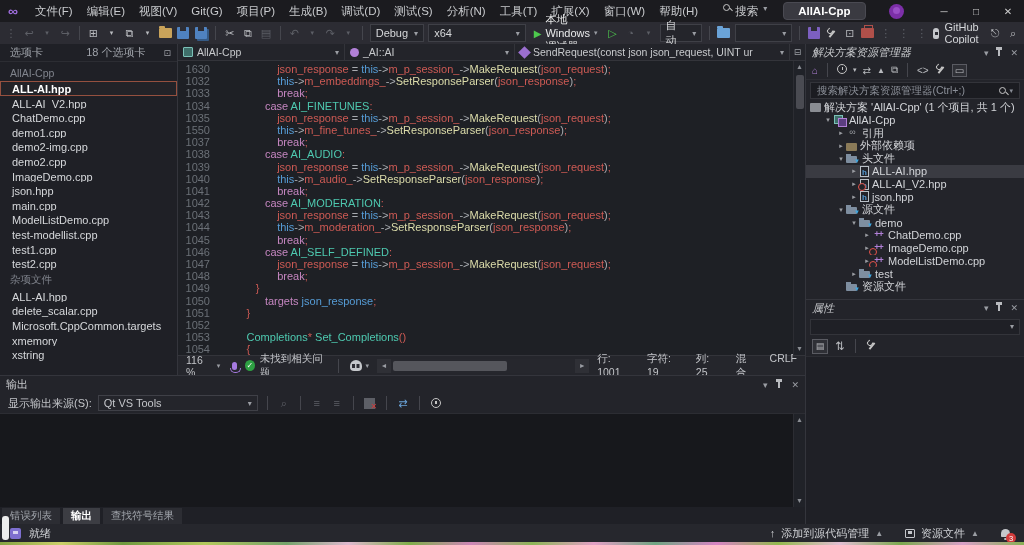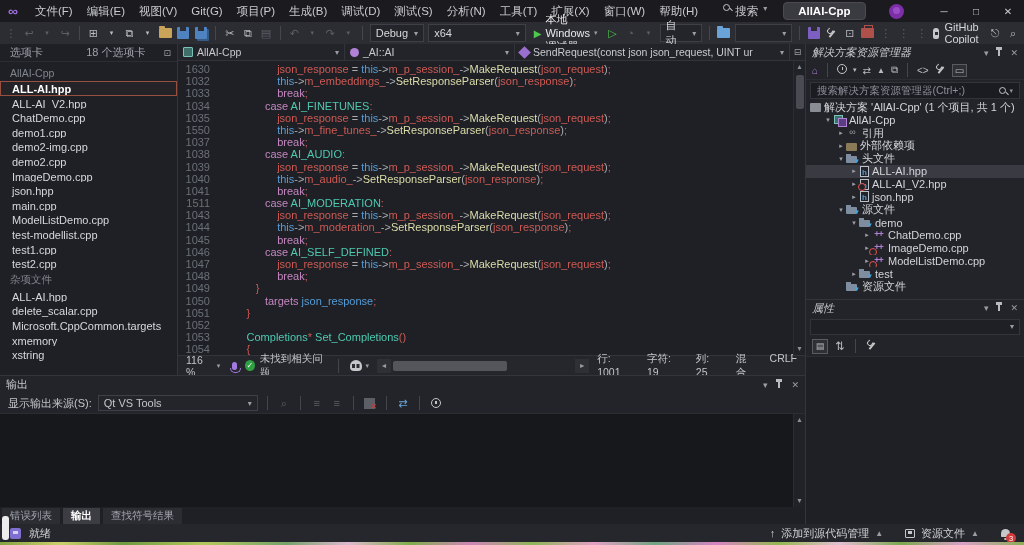--- a/index.html
+++ b/index.html
@@ -361,21 +361,21 @@
           </div>
           <div class="cl">
             <span class="ln">1040</span>
             <span class="lt">                    <span class="tk-b">this</span><span class="tk-p">-&gt;</span><span class="tk-r">m_audio_</span><span class="tk-p">-&gt;</span><span class="tk-f">SetResponseParser</span><span class="tk-p">(</span><span class="tk-r">json_response</span><span class="tk-p">)</span><span class="tk-r">;</span></span>
           </div>
           <div class="cl">
             <span class="ln">1041</span>
             <span class="lt">                    <span class="tk-k">break</span><span class="tk-r">;</span></span>
           </div>
           <div class="cl">
-            <span class="ln">1511</span>
+            <span class="ln">1042</span>
             <span class="lt">                <span class="tk-k">case </span><span class="tk-e">AI_MODERATION</span><span class="tk-r">:</span></span>
           </div>
           <div class="cl">
             <span class="ln">1043</span>
             <span class="lt">                    <span class="tk-r">json_response</span><span class="tk-p"> = </span><span class="tk-b">this</span><span class="tk-p">-&gt;</span><span class="tk-r">m_p_session_</span><span class="tk-p">-&gt;</span><span class="tk-f">MakeRequest</span><span class="tk-p">(</span><span class="tk-r">json_request</span><span class="tk-p">)</span><span class="tk-r">;</span></span>
           </div>
           <div class="cl">
             <span class="ln">1044</span>
             <span class="lt">                    <span class="tk-b">this</span><span class="tk-p">-&gt;</span><span class="tk-r">m_moderation_</span><span class="tk-p">-&gt;</span><span class="tk-f">SetResponseParser</span><span class="tk-p">(</span><span class="tk-r">json_response</span><span class="tk-p">)</span><span class="tk-r">;</span></span>
           </div>

